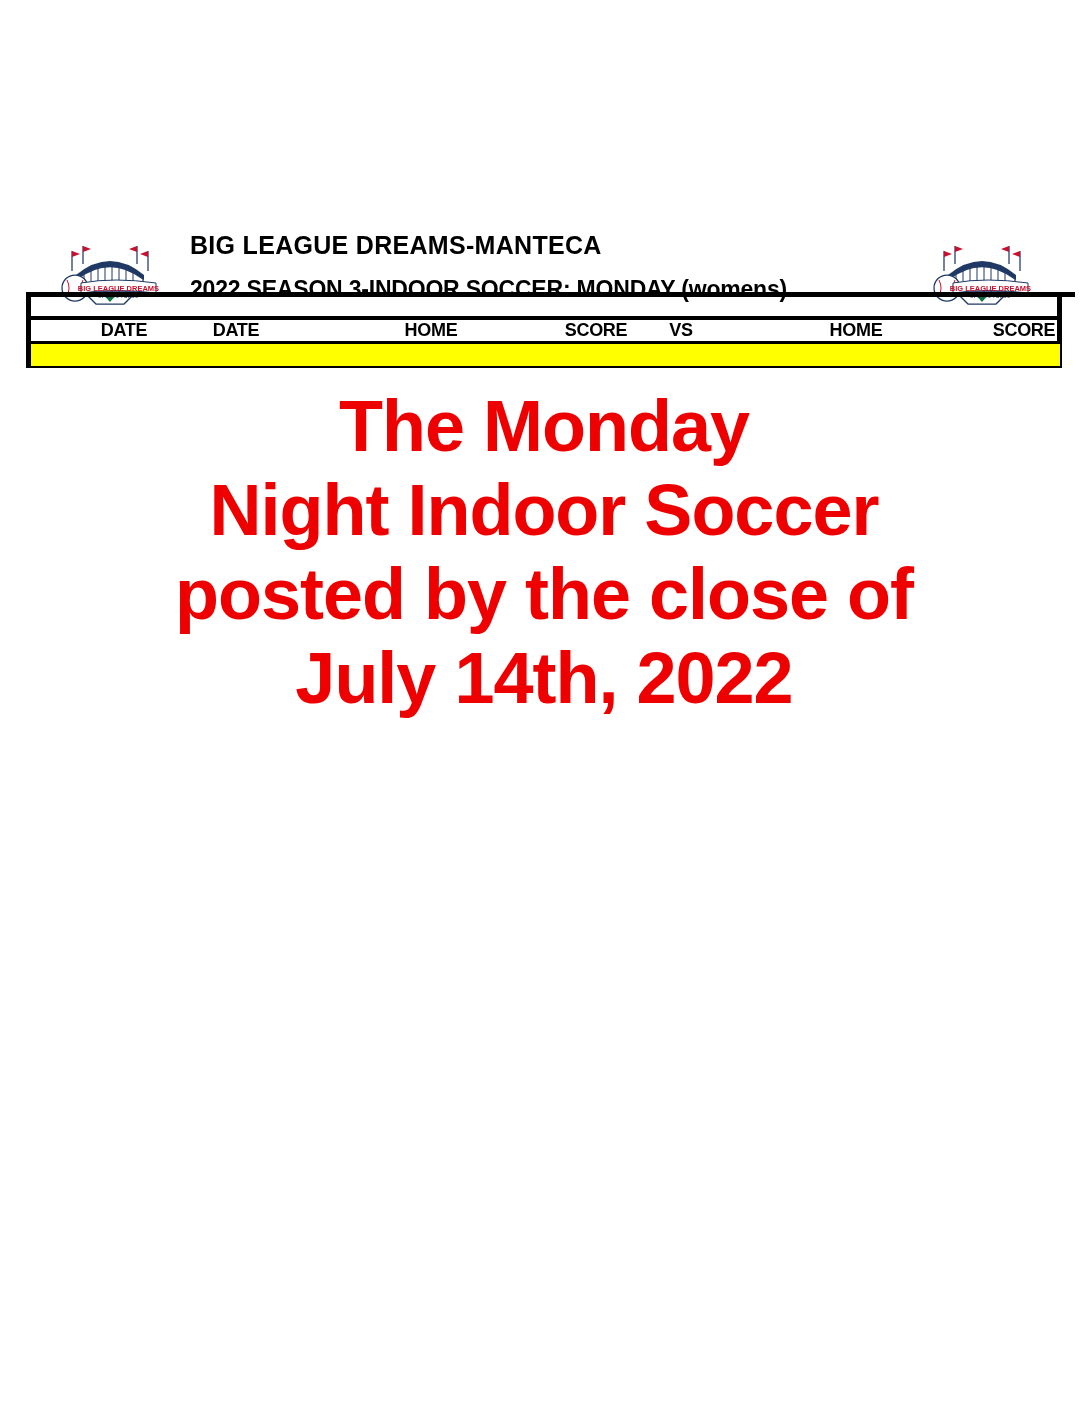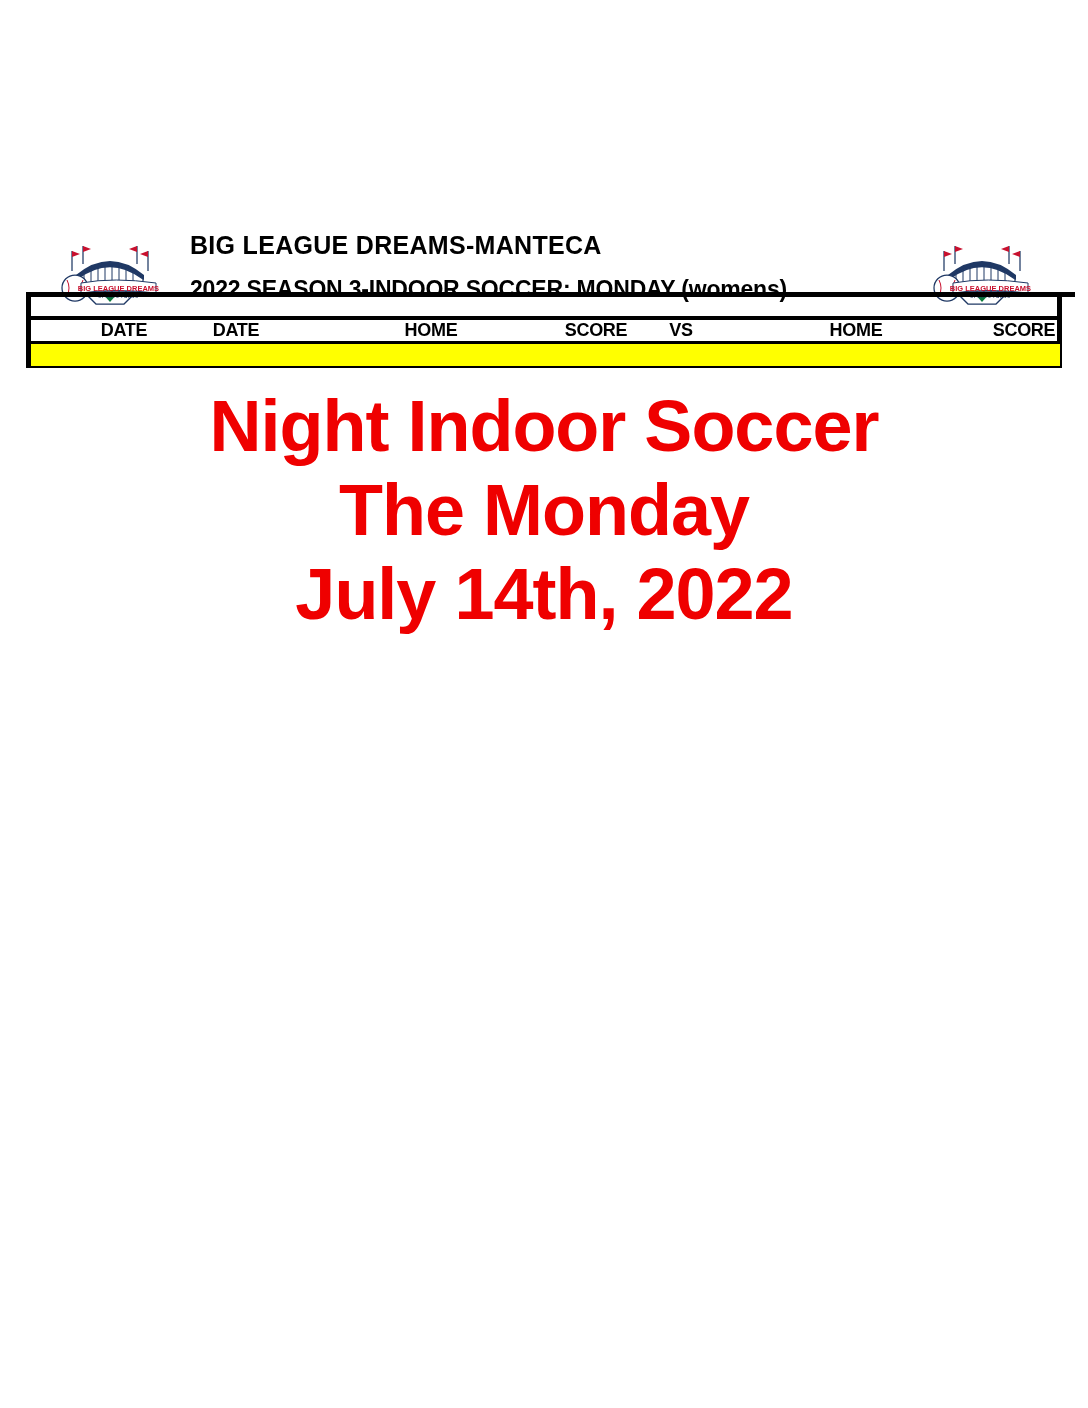--- a/index.html
+++ b/index.html
@@ -263,18 +263,19 @@
     <div class="col c-vs">VS</div>
     <div class="col c-guest">HOME</div>
     <div class="col c-score2">SCORE</div>
   </div>
 
   <div class="rule-below-cols"></div>
   <div class="yellow-row"></div>
   <div class="rule-bottom"></div>
 
   <div class="notice">
+    <span class="nline">The Monday</span>
     <span class="nline">Night Indoor Soccer</span>
-    <span class="nline">The Monday</span>
+    <span class="nline">posted by the close of</span>
     <span class="nline">July 14th, 2022</span>
   </div>
 
 </div>
 
 </body></html>

